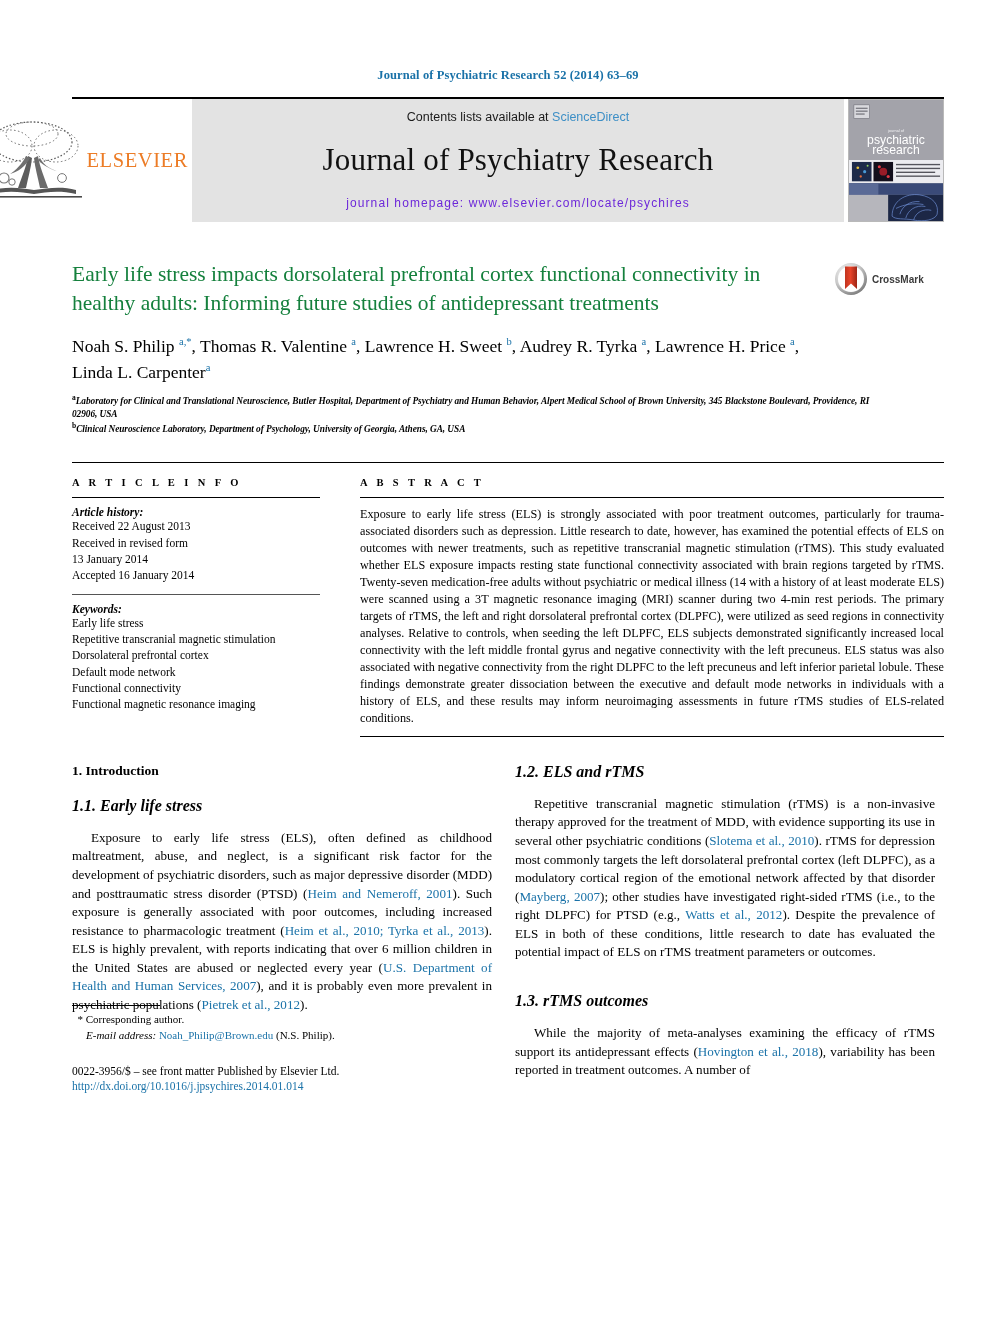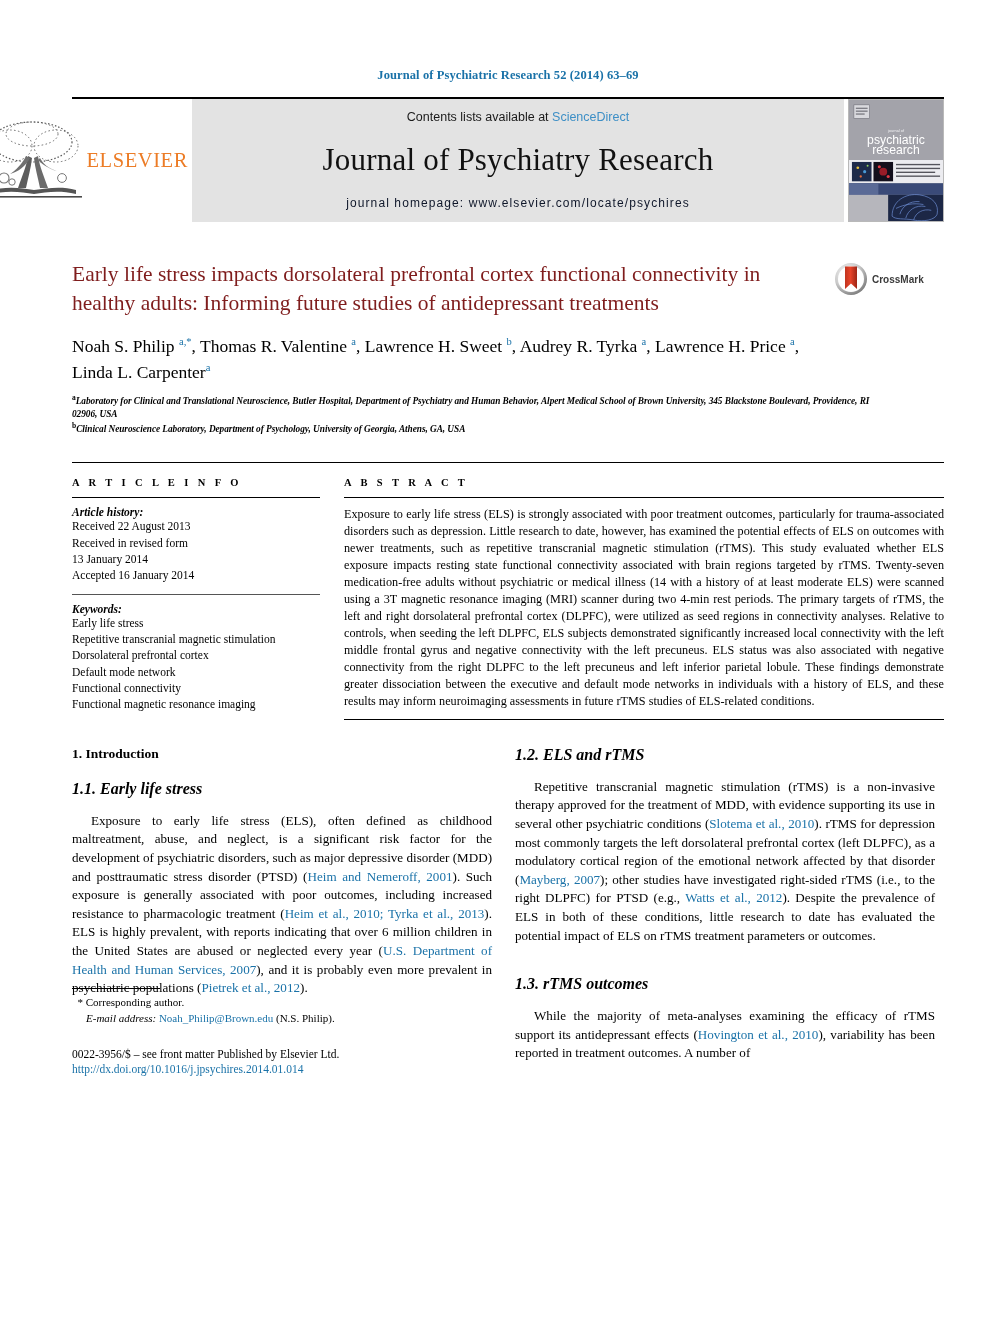--- a/index.html
+++ b/index.html
@@ -72,41 +72,41 @@
   .journal-name {
     font-family: "Liberation Serif", serif;
     font-size: 31px;
     color: #111;
     letter-spacing: .2px;
   }
   .homepage-line {
     font-family: "Liberation Sans", sans-serif;
     font-size: 12px;
     letter-spacing: 1.1px;
-    color: #0f172a;
+    color: #6d28d9;
   }
   .cover-thumb {
     width: 96px;
     flex: 0 0 96px;
     border: 1px solid #b9b9b9;
     position: relative;
     overflow: hidden;
     background: #a3a3a3;
   }
 
   
   .title-block { position: relative; margin-top: 38px; }
   .article-title {
     font-family: "Liberation Serif", serif;
     font-size: 21.5px;
     line-height: 1.33;
     font-weight: normal;
     margin: 0;
     width: 700px;
-    color: #7f1d1d;
+    color: #15803d;
   }
   .crossmark {
     position: absolute;
     right: 0px;
     top: 2px;
     width: 110px;
     display: flex;
     align-items: center;
     gap: 4px;
   }
@@ -135,21 +135,21 @@
     letter-spacing: -.05px;
   }
   .affiliations sup { font-style: normal; font-size: 7.5px; }
 
   
   .info-abstract {
     margin-top: 26px;
     border-top: 1px solid #000;
     padding-top: 14px;
     display: flex;
-    gap: 24px;
+    gap: 40px;
   }
   .col-info { width: 248px; flex: 0 0 248px; }
   .col-abstract { flex: 1 1 auto; }
   .sec-head {
     font-family: "Liberation Serif", serif;
     font-weight: bold;
     font-size: 10.5px;
     letter-spacing: 3.4px;
     margin-bottom: 9px;
   }
@@ -404,17 +404,17 @@
         </div>
         <div class="issn-line">0022-3956/$ – see front matter Published by Elsevier Ltd.</div>
         <div class="doi-line">http://dx.doi.org/10.1016/j.jpsychires.2014.01.014</div>
       </div>
     </div>
 
     <div class="bcol">
       <h3 class="sub-head">1.2.  ELS and rTMS</h3>
       <p class="para">Repetitive transcranial magnetic stimulation (rTMS) is a non-invasive therapy approved for the treatment of MDD, with evidence supporting its use in several other psychiatric conditions (<span class="ref">Slotema et al., 2010</span>). rTMS for depression most commonly targets the left dorsolateral prefrontal cortex (left DLPFC), as a modulatory cortical region of the emotional network affected by that disorder (<span class="ref">Mayberg, 2007</span>); other studies have investigated right-sided rTMS (i.e., to the right DLPFC) for PTSD (e.g., <span class="ref">Watts et al., 2012</span>). Despite the prevalence of ELS in both of these conditions, little research to date has evaluated the potential impact of ELS on rTMS treatment parameters or outcomes.</p>
       <h3 class="sub-head spaced">1.3.  rTMS outcomes</h3>
-      <p class="para">While the majority of meta-analyses examining the efficacy of rTMS support its antidepressant effects (<span class="ref">Hovington et al., 2010</span>), variability has been reported in treatment outcomes. A number of</p>
+      <p class="para">While the majority of meta-analyses examining the efficacy of rTMS support its antidepressant effects (<span class="ref">Hovington et al., 2018</span>), variability has been reported in treatment outcomes. A number of</p>
     </div>
   </div>
 
 </div>
 
 </body></html>

